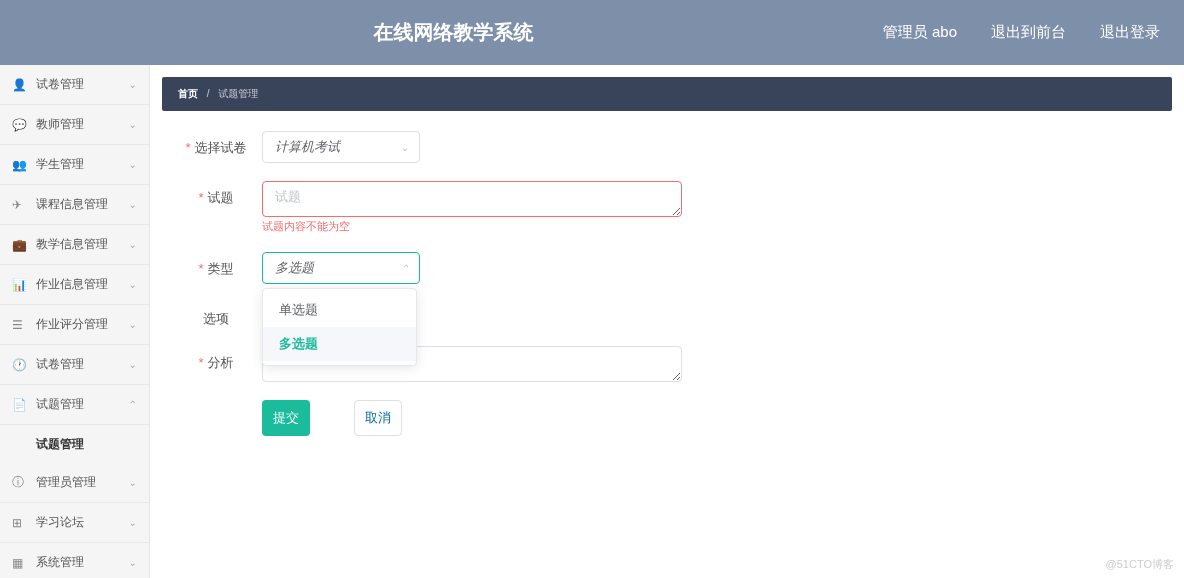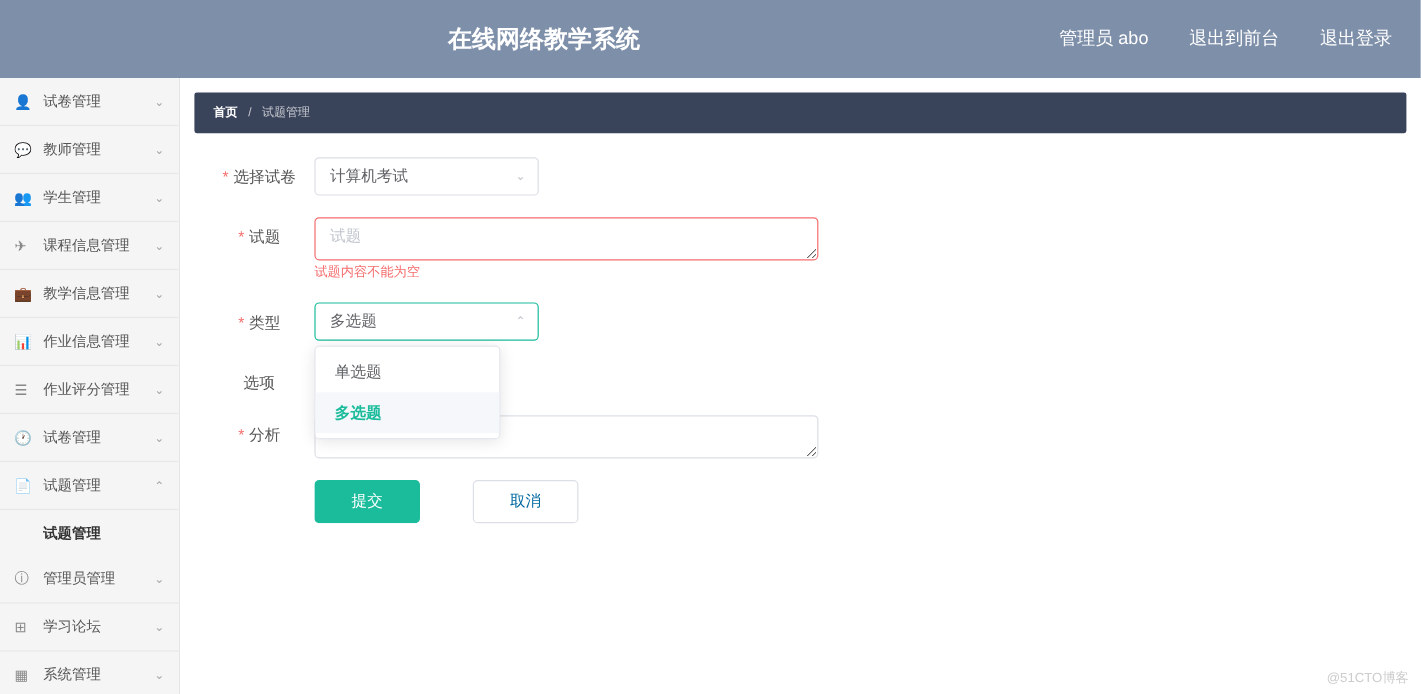--- a/index.html
+++ b/index.html
@@ -24,39 +24,39 @@
     .breadcrumb-home { font-weight: bold; }
     .breadcrumb-sep { margin: 0 6px; opacity: 0.7; }
     .breadcrumb-current { opacity: 0.7; }
     
     .form { padding: 0 20px; }
     .form-row { display: flex; align-items: flex-start; margin-bottom: 18px; }
     .form-label { width: 80px; text-align: center; padding-right: 12px; padding-top: 8px; color: #555; font-size: 13px; flex-shrink: 0; }
     .required::before { content: "*"; color: #f56c6c; margin-right: 4px; }
     .form-control { flex: 0 0 auto; position: relative; }
     
-    .select-box { width: 187px; height: 32px; border: 1px solid #dcdfe6; border-radius: 4px; padding: 0 28px 0 12px; display: flex; align-items: center; font-size: 13px; color: #606266; position: relative; cursor: pointer; background: #fff; }
+    .select-box { width: 158px; height: 32px; border: 1px solid #dcdfe6; border-radius: 4px; padding: 0 28px 0 12px; display: flex; align-items: center; font-size: 13px; color: #606266; position: relative; cursor: pointer; background: #fff; font-style: italic; }
     .select-box.active { border-color: #1abc9c; }
     .select-arrow { position: absolute; right: 10px; color: #c0c4cc; font-size: 10px; }
     
     .textarea-box { width: 420px; min-height: 36px; border: 1px solid #f56c6c; border-radius: 4px; padding: 6px 12px; font-size: 13px; color: #c0c4cc; resize: both; overflow: auto; }
     .textarea-box.normal { border-color: #dcdfe6; }
     .error-msg { color: #f56c6c; font-size: 11px; margin-top: 2px; }
     
     .dropdown { position: absolute; top: 36px; left: 0; width: 155px; background: #fff; border: 1px solid #e4e7ed; border-radius: 4px; box-shadow: 0 2px 12px rgba(0,0,0,0.1); z-index: 10; padding: 4px 0; }
     .dropdown-item { padding: 8px 16px; font-size: 13px; color: #606266; cursor: pointer; }
     .dropdown-item.selected { color: #1abc9c; font-weight: bold; background: #f5f7fa; }
     
     .number-input { display: flex; border: 1px solid #dcdfe6; border-radius: 4px; overflow: hidden; width: 140px; height: 32px; }
     .number-btn { width: 32px; display: flex; align-items: center; justify-content: center; background: #f5f7fa; color: #909399; cursor: pointer; user-select: none; }
     .number-btn.minus { border-right: 1px solid #dcdfe6; }
     .number-field { flex: 1; text-align: center; border: none; outline: none; font-size: 13px; }
     
     .btn-row { padding-left: 80px; display: flex; gap: 12px; margin-top: 8px; }
-    .btn { padding: 8px 30px; border-radius: 4px; font-size: 13px; cursor: pointer; border: 1px solid transparent; }
+    .btn { padding: 8px 10px; border-radius: 4px; font-size: 13px; cursor: pointer; border: 1px solid transparent; }
     .btn-primary { background: #1abc9c; color: #fff; }
     .btn-default { background: #fff; border-color: #dcdfe6; color: #0369a1; margin-left: 32px; }
     
     .watermark { position: fixed; bottom: 6px; right: 10px; color: #ccc; font-size: 11px; }
   </style>
 </head>
 <body>
 
 <div class="header">
   <div class="header-title">在线网络教学系统</div>

